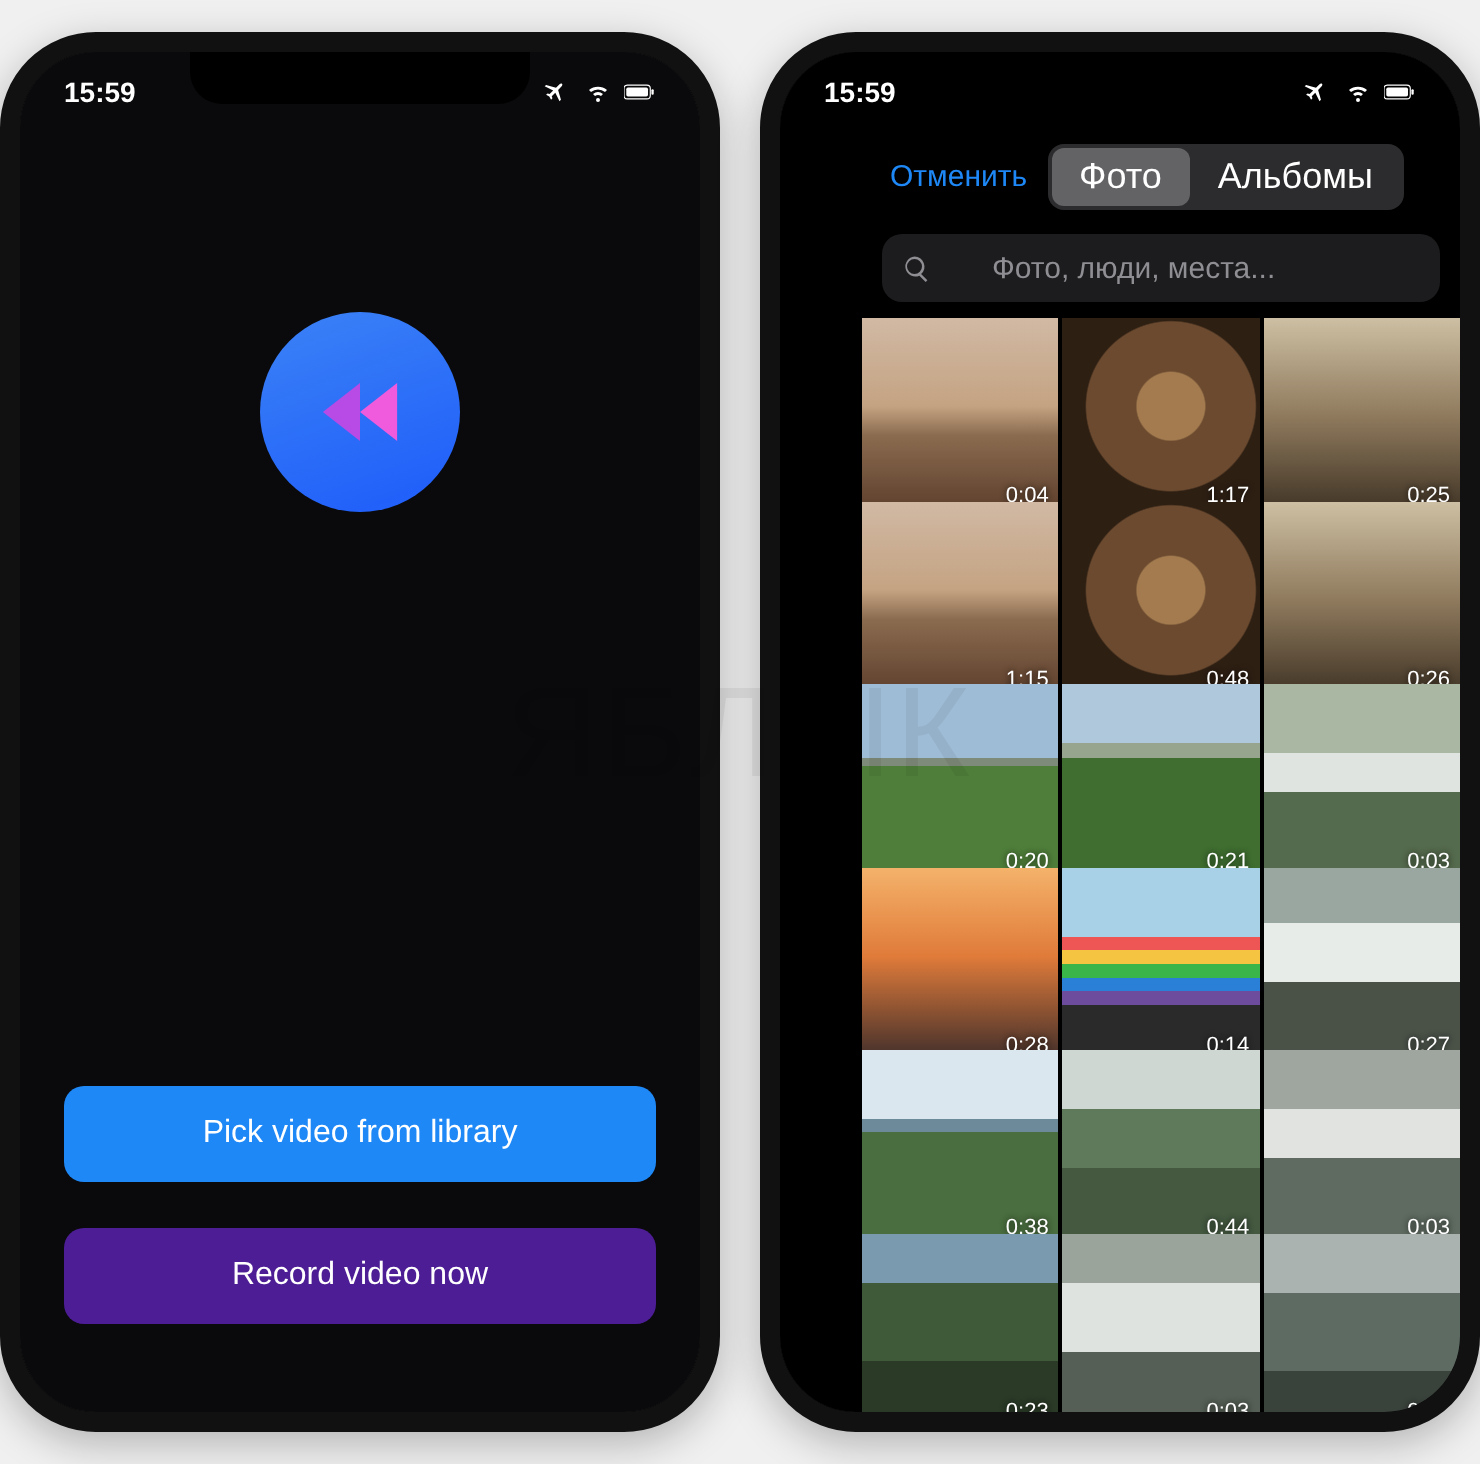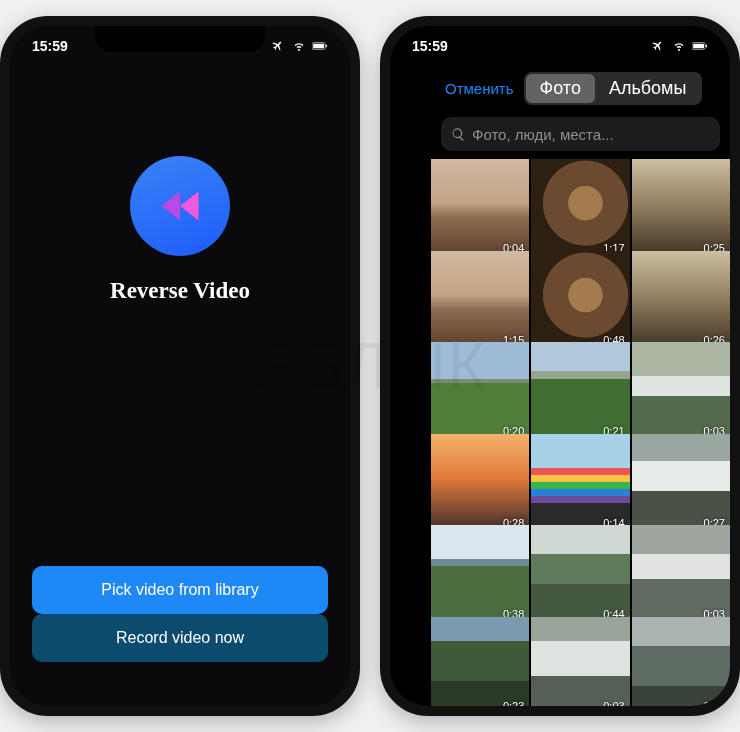--- a/index.html
+++ b/index.html
@@ -69,35 +69,35 @@
 
   
   .app1 { background: #0a0a0c; width: 100%; height: 100%; display: flex; flex-direction: column; align-items: center; }
   .logo-wrap { margin-top: 130px; display: flex; flex-direction: column; align-items: center; }
   .logo-circle {
     width: 100px; height: 100px; border-radius: 50%;
     background: linear-gradient(160deg, #3b82f6, #1e5cfa);
     display: flex; align-items: center; justify-content: center;
   }
   .app-title { color: #fff; font-size: 23px; font-weight: 700; margin-top: 22px; font-family: "Comic Sans MS", "Marker Felt", cursive; }
-  .btns { position: absolute; bottom: 44px; left: 22px; right: 22px; display: flex; flex-direction: column; gap: 0; margin-top: 20px; }
+  .btns { position: absolute; bottom: 44px; left: 22px; right: 22px; display: flex; flex-direction: column; gap: 23px; margin-top: 20px; }
   .btn { border: none; border-radius: 10px; height: 48px; color: #fff; font-size: 16px; font-weight: 500; cursor: pointer; }
   .btn-blue { background: #1e88f7; }
-  .btn-pink { background: #0c4a6e; }
+  .btn-pink { background: #4c1d95; }
 
   
   .app2 { background: #000; width:100%; height:100%; display:flex; flex-direction:column;padding-left:41px; }
   .picker-header { margin-top: 40px; display:flex; align-items:center; padding: 6px 14px; gap: 10px; }
   .cancel { color: #1e88f7; font-size: 15px; }
   .seg { display:flex; background:#2c2c2e; border-radius: 8px; padding:2px; }
   .seg-item { padding: 4px 14px; font-size: 18px; color:#fff; border-radius:6px; }
   .seg-item.active { background:#636366; }
   .search { margin: 6px 10px 8px; background:#1c1c1e; border-radius:10px; height:34px; display:flex; align-items:center; padding:0 10px; gap:6px; }
   .search svg { width:15px; height:15px; fill:#8e8e93; }
-  .search-ph { color:#8e8e93; font-size:15px; }
+  .search-ph { color:#8e8e93; font-size:15px;margin-left:24px; }
   .grid { flex:1; display:grid; grid-template-columns: repeat(3,1fr); gap:2px; overflow:hidden; }
   .thumb { position:relative; aspect-ratio: 1/1; overflow:hidden; }
   .thumb .art { width:100%; height:100%; }
   .dur { position:absolute; bottom:3px; right:5px; color:#fff; font-size:11px; font-weight:500; text-shadow:0 0 3px rgba(0,0,0,0.8); }
   
   .t1{background:linear-gradient(180deg,#d1b9a4 0%,#c4a382 45%,#8b6b4f 60%,#5b3d2b 100%);} 
   .t2{background:radial-gradient(circle at 55% 45%,#a37b4f 0 22%,#6b4a2f 23% 55%,#2e1f13 56% 100%);} 
   .t3{background:linear-gradient(180deg,#cdbfa3 0%,#8f7a5d 50%,#3e3224 100%);} 
   .t4{background:linear-gradient(180deg,#9fbcd6 0 38%,#7f8b7a 38% 42%,#4f7e3a 42% 100%);} 
   .t5{background:linear-gradient(180deg,#b0c8dc 0 30%,#97a58e 30% 38%,#3f6e30 38% 100%);} 
@@ -136,21 +136,20 @@
     </div>
   </div>
   <div class="screen app1">
     <div class="logo-wrap">
       <div class="logo-circle">
         <svg width="58" height="58" viewBox="0 0 100 100">
           <path d="M50 25 L18 50 L50 75 Z" fill="#b84be6"></path>
           <path d="M82 25 L50 50 L82 75 Z" fill="#ef5bdc"></path>
         </svg>
       </div>
-      <div class="app-title">Reverse Video</div>
     </div>
     <div class="btns">
       <button class="btn btn-blue">Pick video from library</button>
       <button class="btn btn-pink">Record video now</button>
     </div>
   </div>
 </div>
 
 <div class="phone">
   <div class="notch"></div>

